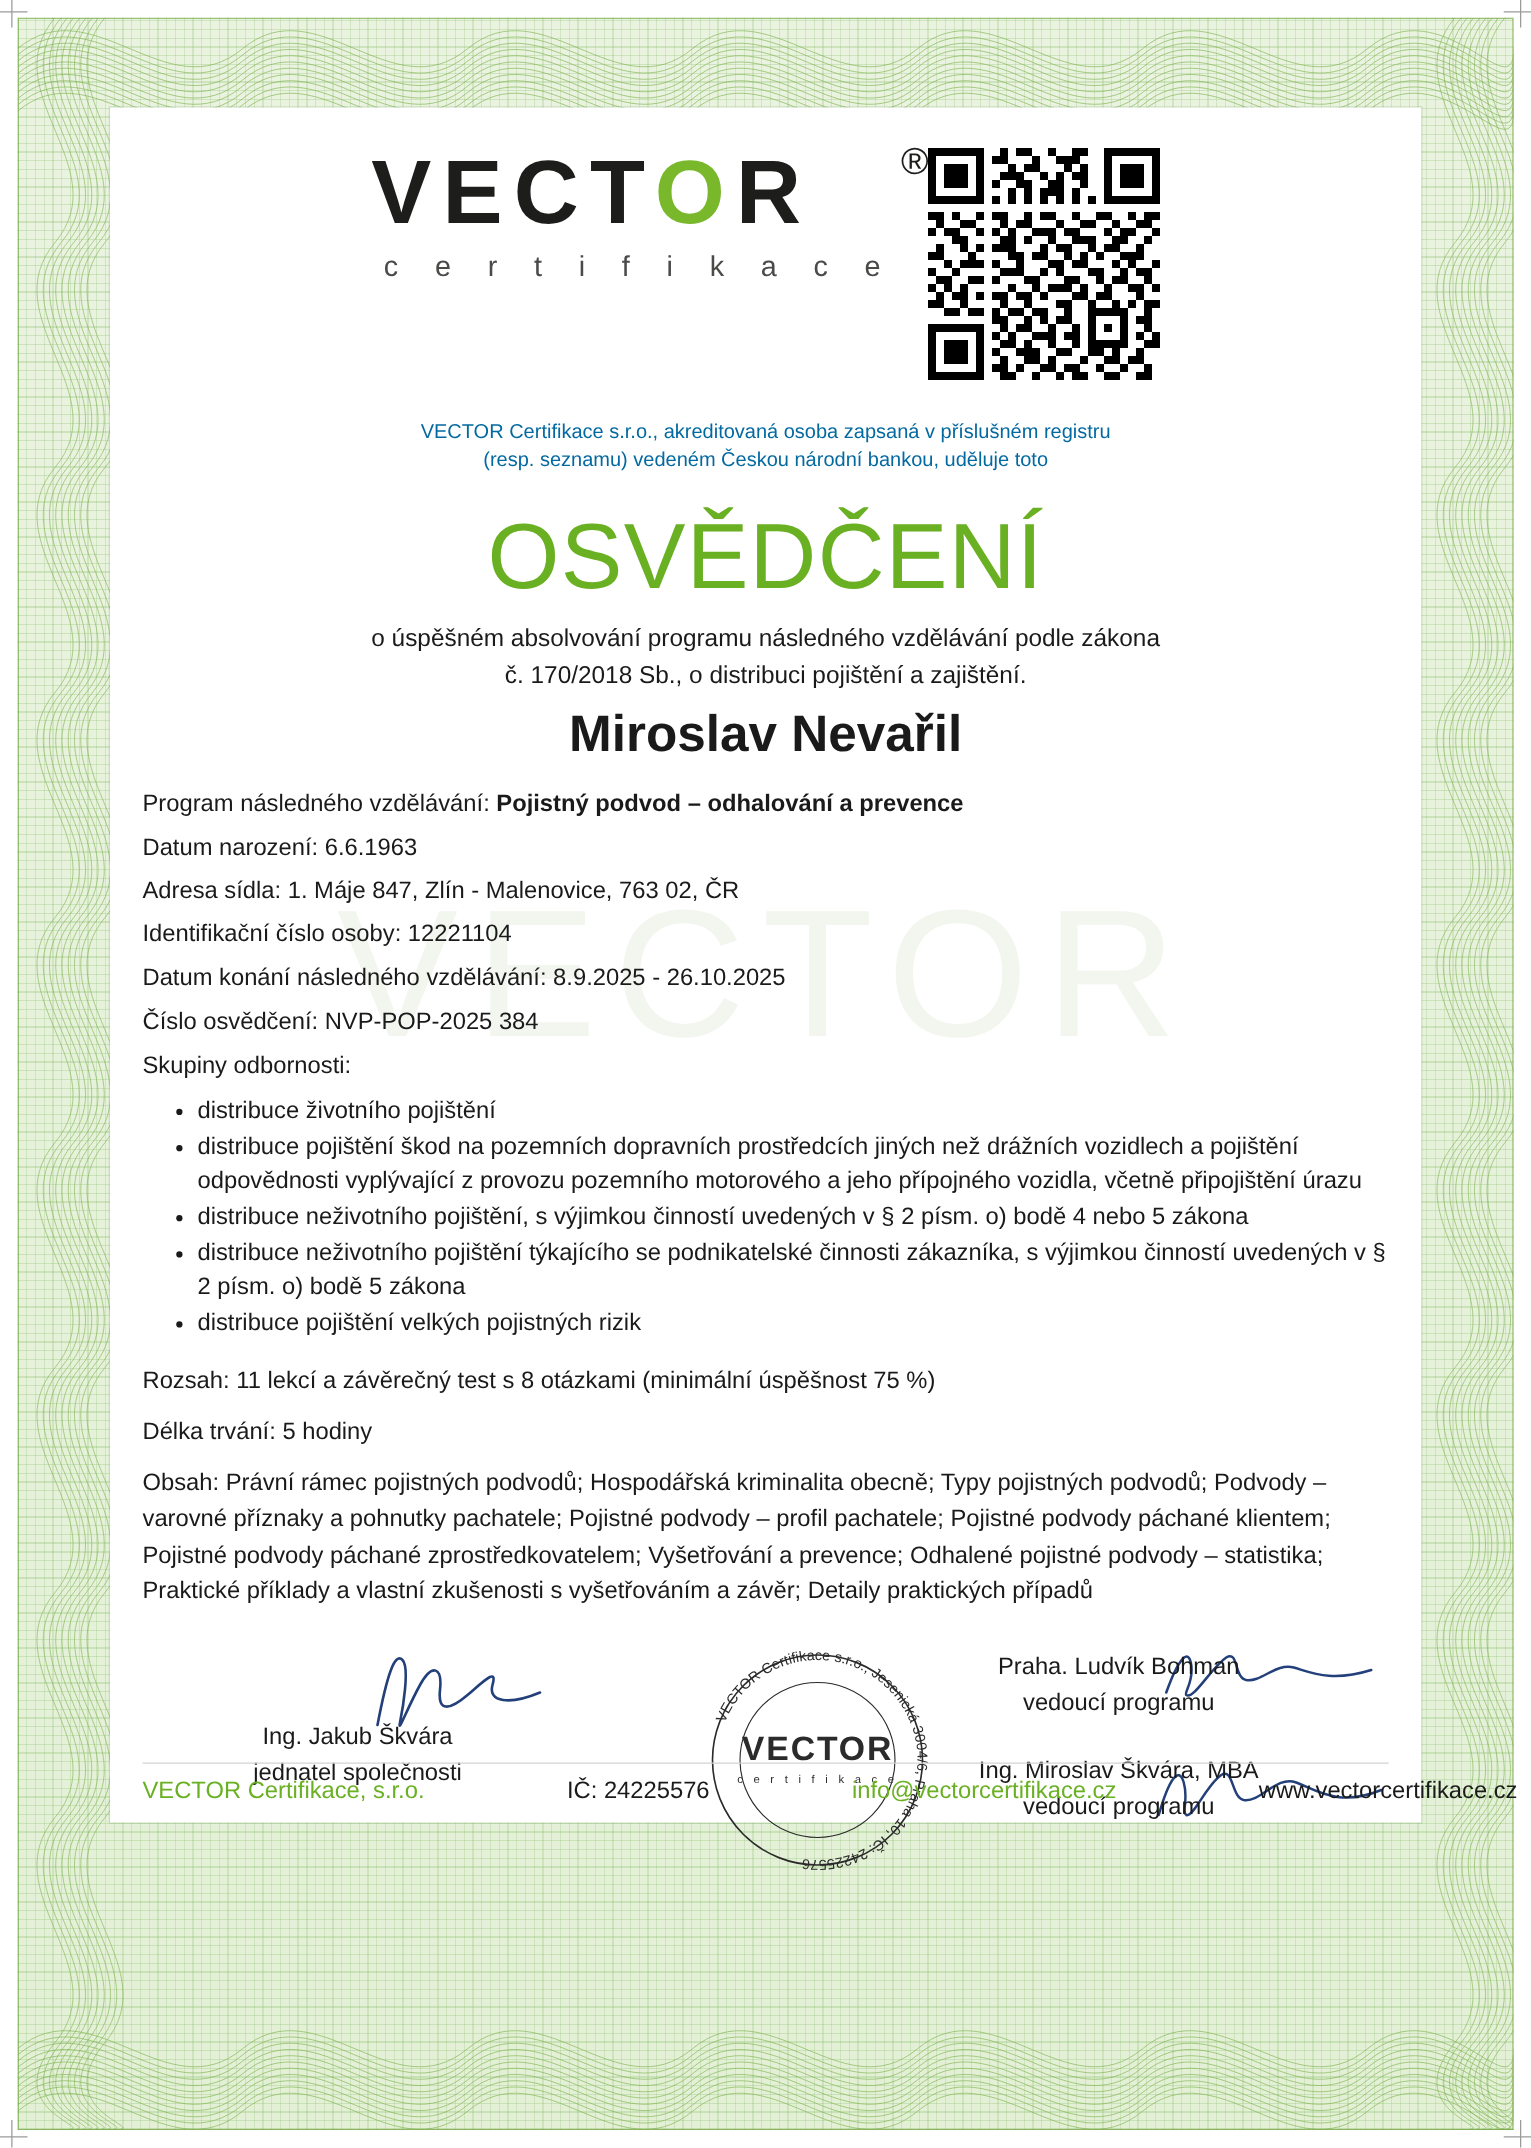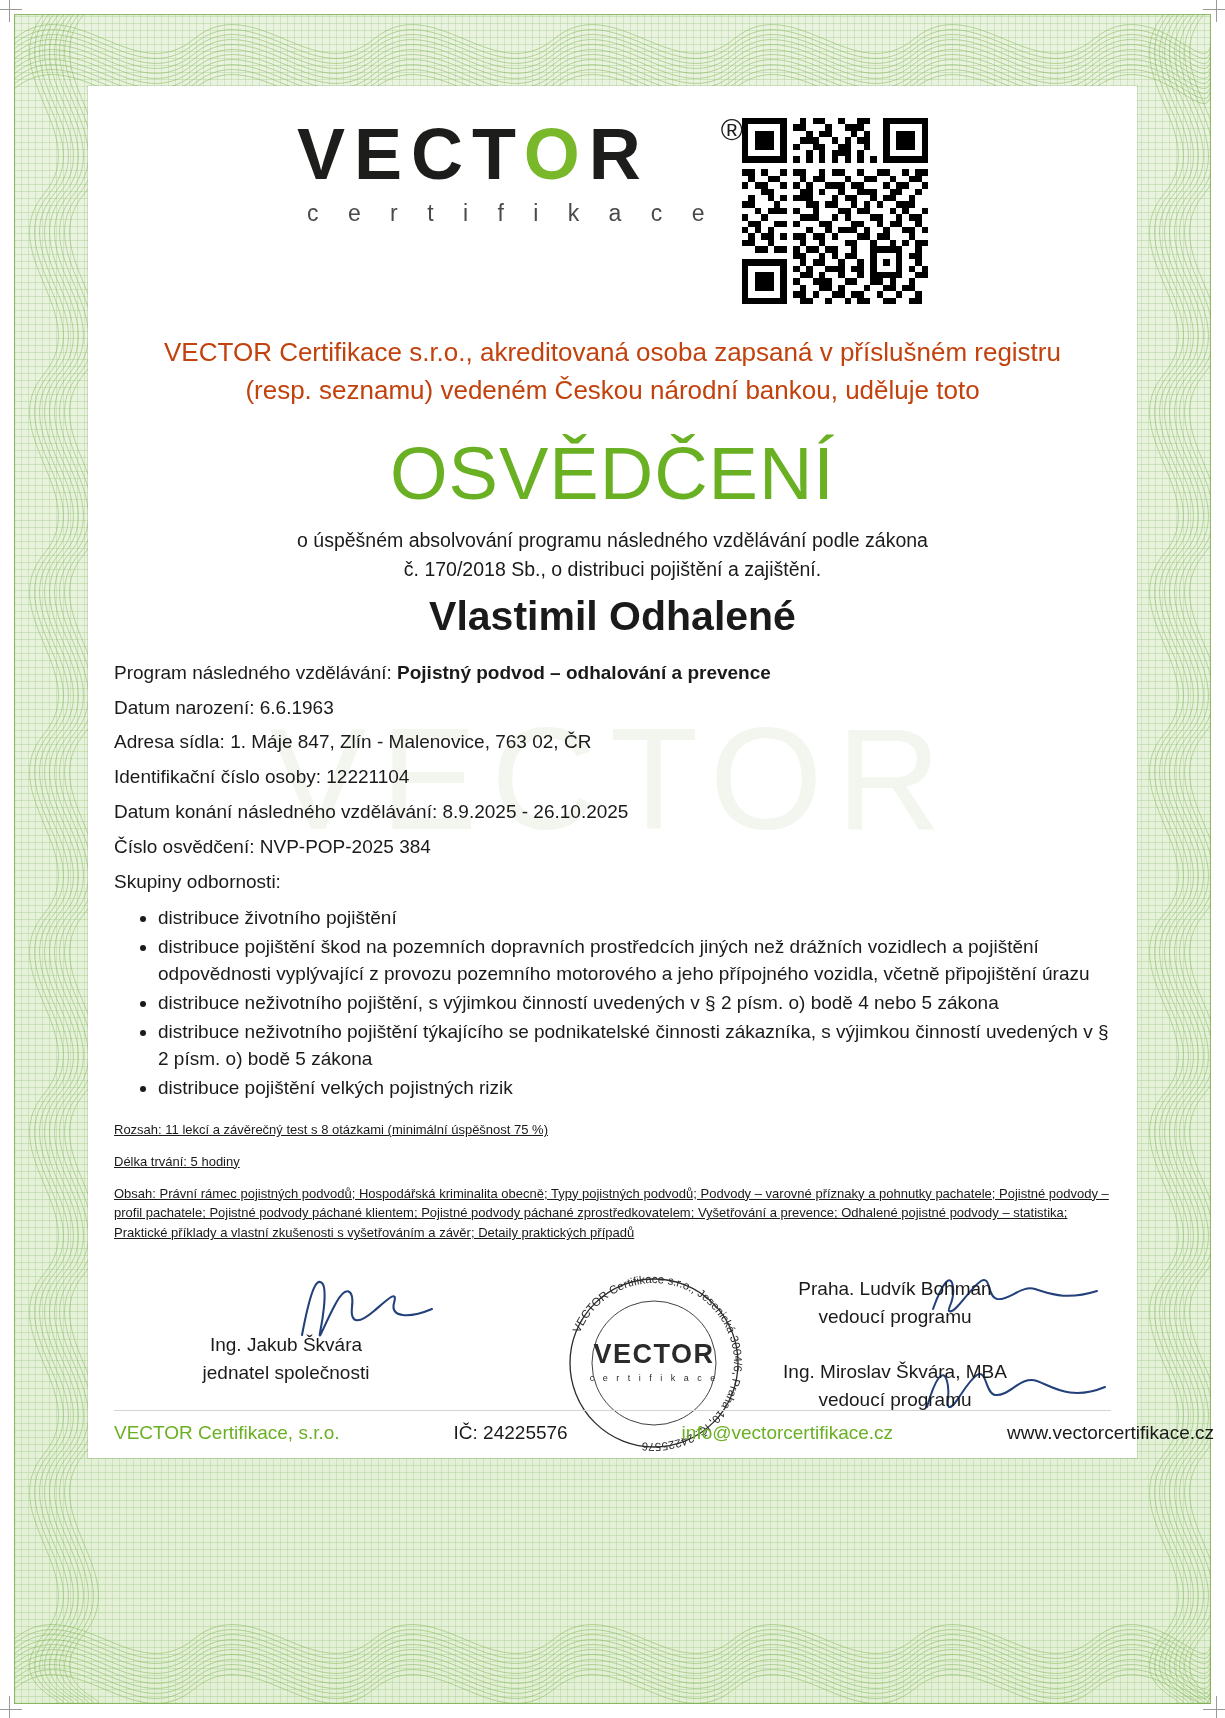--- a/index.html
+++ b/index.html
@@ -118,24 +118,24 @@
     color: #4a4a48;
     text-align: center;
     margin-top: 12px;
     padding-left: 10px;
   }
 
   .qr { width: 186px; height: 186px; margin-top: 4px; }
 
   .intro {
     text-align: center;
-    font-size: 26px;
+    font-size: 16px;
     line-height: 1.45;
     margin-top: 30px;
-    color: #c2410c;
+    color: #0369a1;
   }
 
   .title {
     text-align: center;
     font-size: 74px;
     font-weight: 400;
     color: #6ab023;
     letter-spacing: 1px;
     margin: 22px 0 10px;
   }
@@ -163,24 +163,23 @@
 
   ul.groups {
     margin: 8px 0 18px 0;
     padding-left: 44px;
     font-size: 19px;
     line-height: 1.42;
   }
   ul.groups li { margin-bottom: 2px; }
 
   .para {
-    font-size: 13px;
+    font-size: 19px;
     line-height: 1.52;
     margin: 12px 0 0 0;
-    text-decoration: underline;
   }
 
   
   .sign-area {
     position: relative;
     margin-top: 26px;
     height: 176px;
   }
   .sig-left {
     position: absolute;
@@ -558,21 +557,21 @@
         <div>(resp. seznamu) vedeném Českou národní bankou, uděluje toto</div>
       </div>
 
       <div class="title">OSVĚDČENÍ</div>
 
       <div class="subtitle">
         <div>o úspěšném absolvování programu následného vzdělávání podle zákona</div>
         <div>č. 170/2018 Sb., o distribuci pojištění a zajištění.</div>
       </div>
 
-      <div class="holder">Vlastimil Odhalené</div>
+      <div class="holder">Miroslav Nevařil</div>
 
       <p class="field"><span>Program následného vzdělávání: </span><b>Pojistný podvod – odhalování a prevence</b></p>
       <p class="field">Datum narození: 6.6.1963</p>
       <p class="field">Adresa sídla: 1. Máje 847, Zlín - Malenovice, 763 02, ČR</p>
       <p class="field">Identifikační číslo osoby: 12221104</p>
       <p class="field">Datum konání následného vzdělávání: 8.9.2025 - 26.10.2025</p>
       <p class="field">Číslo osvědčení: NVP-POP-2025 384</p>
       <p class="field">Skupiny odbornosti:</p>
 
       <ul class="groups">

